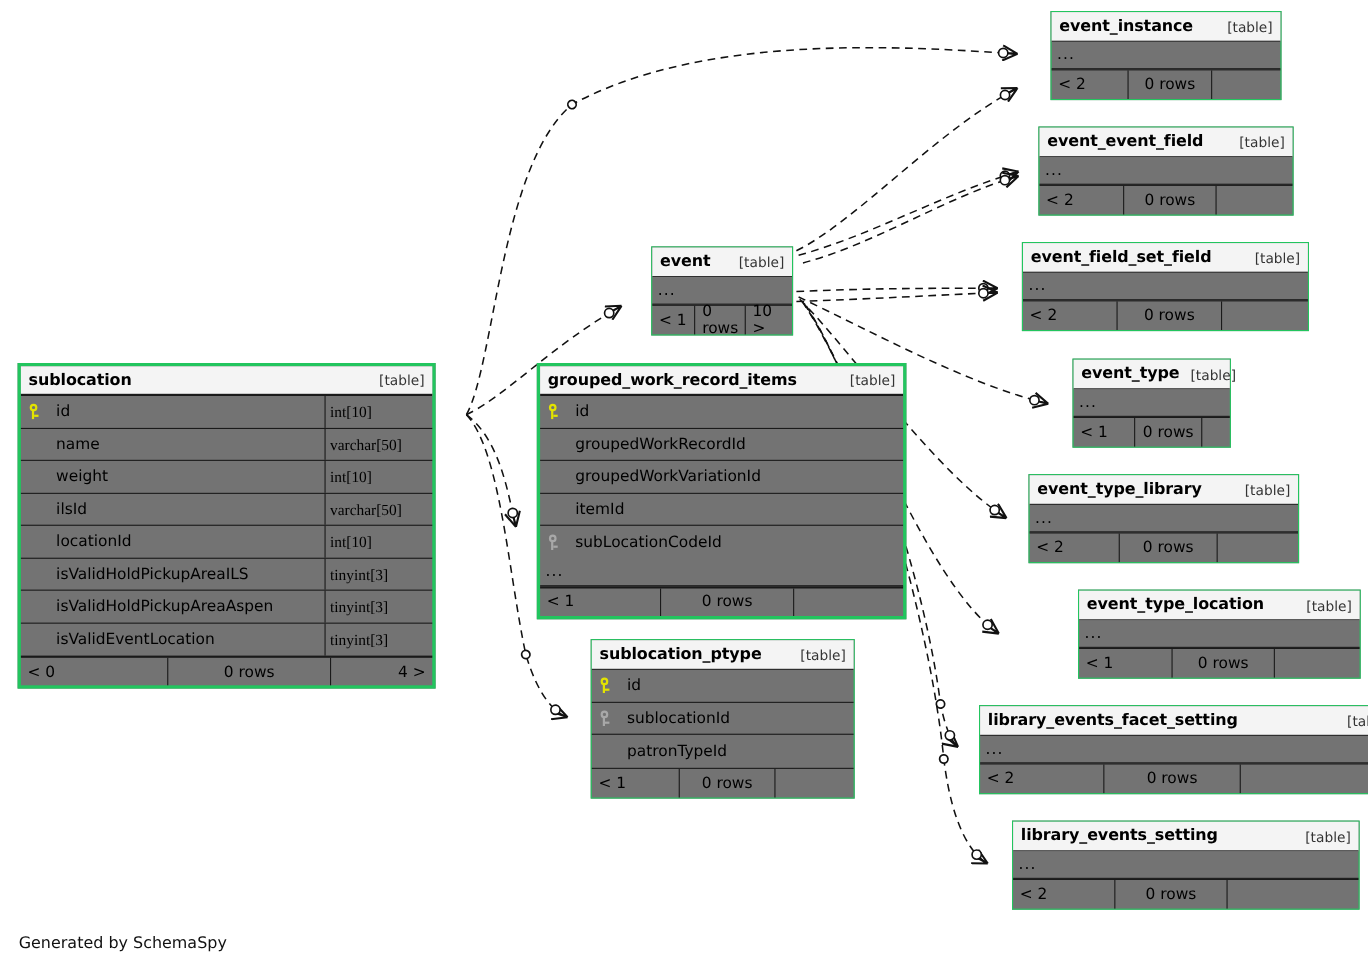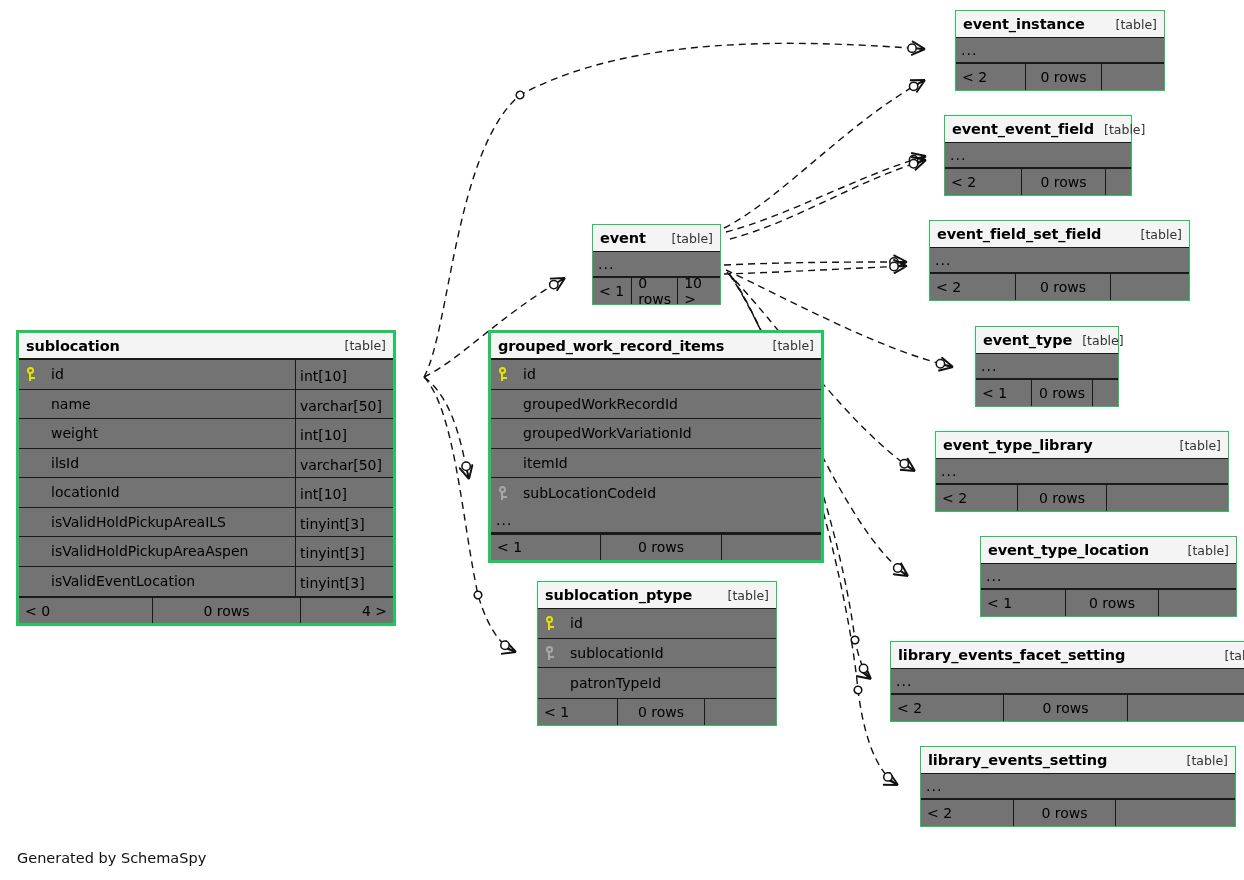--- a/index.html
+++ b/index.html
@@ -93,20 +93,21 @@
   }
   .row .coltype {
     flex: 0 0 auto;
     box-sizing: border-box;
     border-left: 1px solid #1a1a1a;
     padding: 4px 6px 0 4px;
     height: 100%;
     display: flex;
     align-items: center;
     min-width: 96px;
+    font-family: Liberation Serif, serif;
   }
 
   
   .row.ellipsis {
     padding-left: 5px;
     font-size: 14px;
     letter-spacing: 1px;
     color: #000;
     height: 25px;
   }
@@ -375,21 +376,21 @@
           <span class="tbl-name">event_instance</span>
           <span class="tbl-tag">[table]</span>
         </div>
         <div class="row ellipsis">...</div>
         <div class="foot">
           <div class="f-left" style="width:69px">&lt; 2</div>
           <div class="f-mid" style="width:77px">0 rows</div>
           <div class="f-right" style="flex:1 1 auto"></div>
         </div>
       </div>
-      <div class="tbl" style="left: 944px; top: 115px; width: 188px;">
+      <div class="tbl" style="left: 944px; top: 115px; width: 232px;">
         <div class="tbl-head">
           <span class="tbl-name">event_event_field</span>
           <span class="tbl-tag">[table]</span>
         </div>
         <div class="row ellipsis">...</div>
         <div class="foot">
           <div class="f-left" style="width:76px">&lt; 2</div>
           <div class="f-mid" style="width:85px">0 rows</div>
           <div class="f-right" style="flex:1 1 auto"></div>
         </div>
@@ -411,21 +412,21 @@
           <span class="tbl-name">event_type</span>
           <span class="tbl-tag">[table]</span>
         </div>
         <div class="row ellipsis">...</div>
         <div class="foot">
           <div class="f-left" style="width:55px">&lt; 1</div>
           <div class="f-mid" style="width:62px">0 rows</div>
           <div class="f-right" style="flex:1 1 auto"></div>
         </div>
       </div>
-      <div class="tbl" style="left: 935px; top: 431px; width: 294px;">
+      <div class="tbl" style="left: 935px; top: 431px; width: 246px;">
         <div class="tbl-head">
           <span class="tbl-name">event_type_library</span>
           <span class="tbl-tag">[table]</span>
         </div>
         <div class="row ellipsis">...</div>
         <div class="foot">
           <div class="f-left" style="width:81px">&lt; 2</div>
           <div class="f-mid" style="width:90px">0 rows</div>
           <div class="f-right" style="flex:1 1 auto"></div>
         </div>

